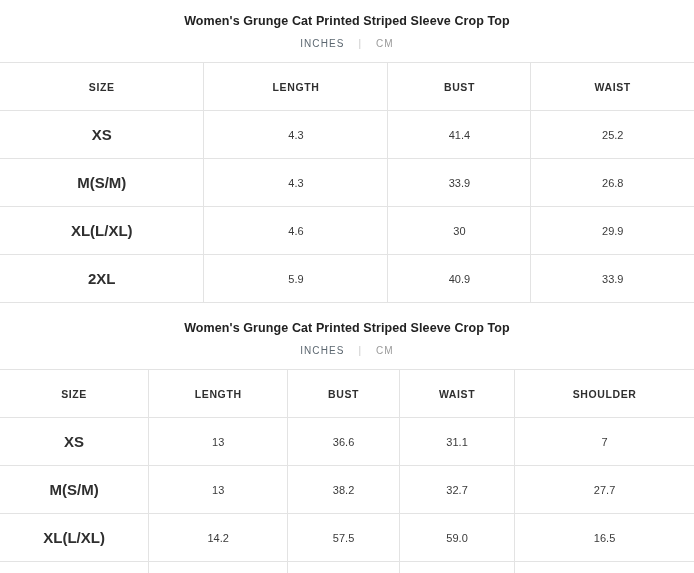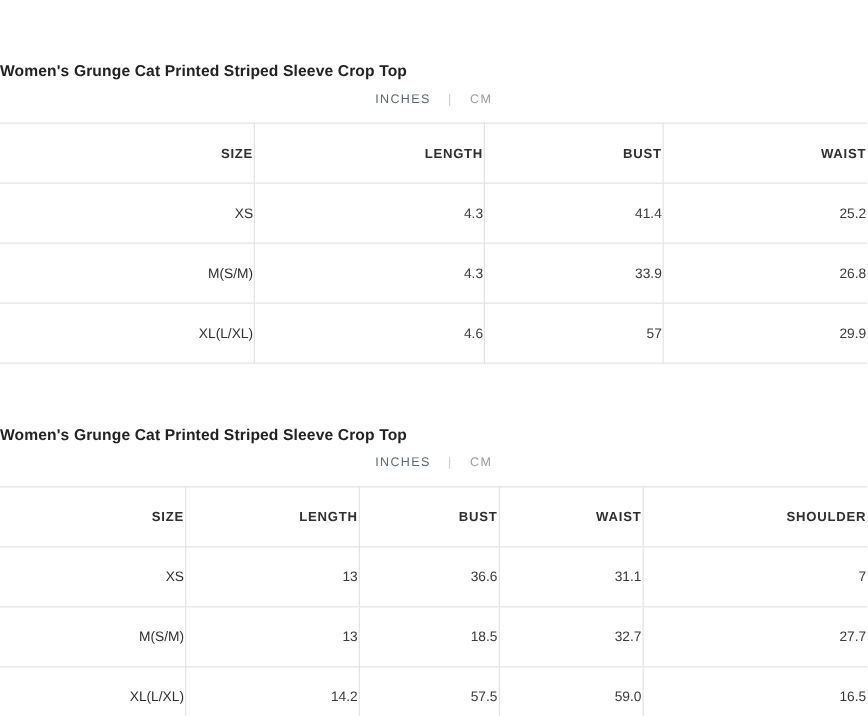--- a/index.html
+++ b/index.html
@@ -11,28 +11,27 @@
     width: 694px;
     height: 573px;
     font-family: "Liberation Sans", sans-serif;
     color: #2b2b2b;
     overflow: hidden;
   }
   .chart-block {
     width: 694px;
   }
   .chart-title {
-    text-align: left;
+    text-align: center;
     font-size: 12.5px;
     font-weight: bold;
     color: #222222;
     letter-spacing: 0.1px;
     padding-top: 14px;
     padding-bottom: 10px;
-    margin-top: 36px;
   }
   .unit-switch {
     text-align: center;
     font-size: 10px;
     letter-spacing: 1.1px;
     color: #9a9a9a;
     padding-bottom: 13px;
   }
   .unit-switch .unit {
     display: inline-block;
@@ -47,36 +46,36 @@
     padding: 0 8px;
   }
   table.size-table {
     width: 100%;
     border-collapse: collapse;
     table-layout: fixed;
   }
   table.size-table th,
   table.size-table td {
     border: 1px solid #e3e3e3;
-    text-align: right;
+    text-align: center;
     font-size: 11px;
     color: #3a3a3a;
     height: 45px;
     vertical-align: middle;
     font-weight: normal;
   }
   table.size-table th {
     font-weight: bold;
     font-size: 10.5px;
     letter-spacing: 0.6px;
     color: #2f2f2f;
   }
   table.size-table td.size-cell {
-    font-weight: normal;
-    font-size: 11px;
+    font-weight: bold;
+    font-size: 15px;
     color: #2f2f2f;
   }
   table.size-table tr > *:first-child {
     border-left: none;
   }
   table.size-table tr > *:last-child {
     border-right: none;
   }
   table.size-table tr:first-child > * {
     border-top: 1px solid #e3e3e3;
@@ -113,22 +112,28 @@
       </tr>
       <tr>
         <td class="size-cell">M(S/M)</td>
         <td>4.3</td>
         <td>33.9</td>
         <td>26.8</td>
       </tr>
       <tr>
         <td class="size-cell">XL(L/XL)</td>
         <td>4.6</td>
-        <td>57</td>
+        <td>30</td>
         <td>29.9</td>
+      </tr>
+      <tr>
+        <td class="size-cell">2XL</td>
+        <td>5.9</td>
+        <td>40.9</td>
+        <td>33.9</td>
       </tr>
     </tbody>
   </table>
 </div>
 
 <div class="chart-block block-two">
   <div class="chart-title">Women's Grunge Cat Printed Striped Sleeve Crop Top</div>
   <div class="unit-switch">
     <span class="unit active">INCHES</span>
     <span class="sep">|</span>
@@ -148,21 +153,21 @@
       <tr>
         <td class="size-cell">XS</td>
         <td>13</td>
         <td>36.6</td>
         <td>31.1</td>
         <td>7</td>
       </tr>
       <tr>
         <td class="size-cell">M(S/M)</td>
         <td>13</td>
-        <td>18.5</td>
+        <td>38.2</td>
         <td>32.7</td>
         <td>27.7</td>
       </tr>
       <tr>
         <td class="size-cell">XL(L/XL)</td>
         <td>14.2</td>
         <td>57.5</td>
         <td>59.0</td>
         <td>16.5</td>
       </tr>

